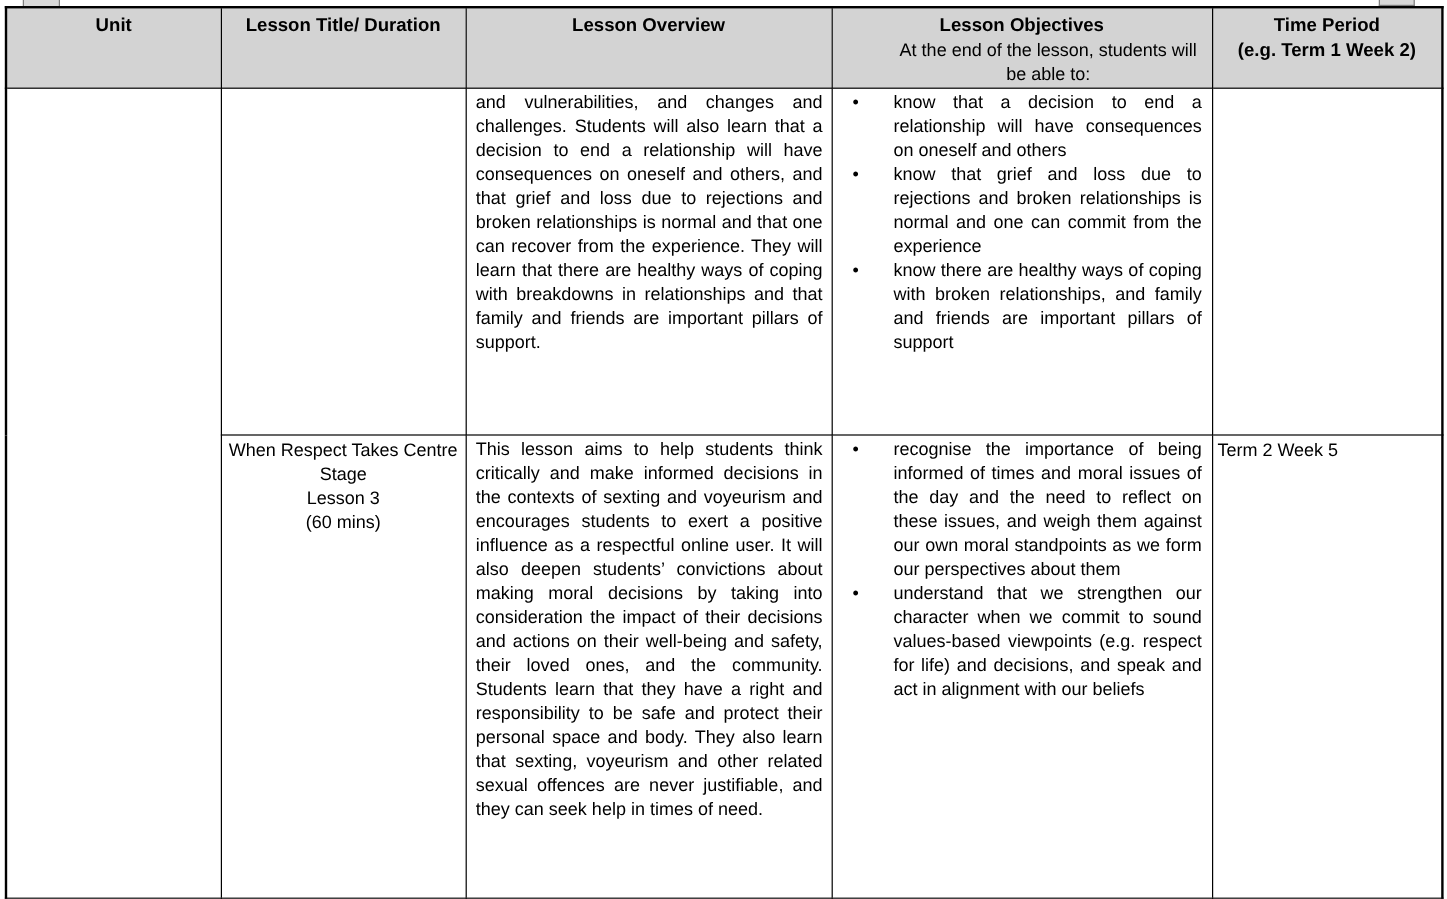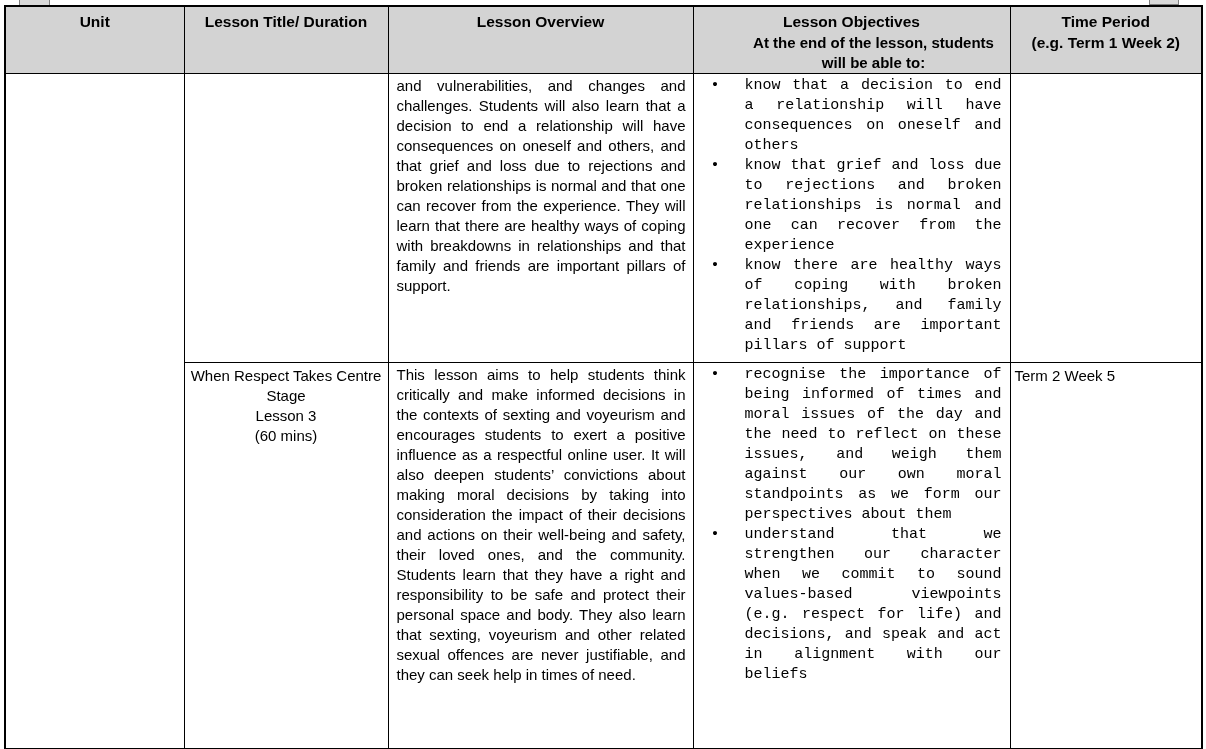--- a/index.html
+++ b/index.html
@@ -53,36 +53,35 @@
   tr.row-2 { height: 386px; }
 
   th {
     background: #d3d3d3;
     font-weight: bold;
     padding: 4px 4px 0 4px;
     font-size: 15.5px;
     line-height: 21px;
   }
   th .h-sub {
-    font-weight: bold;
+    font-weight: normal;
     font-size: 15px;
     line-height: 20px;
     margin-top: 1px;
     margin-left: 44px;
   }
 
   td.cell-overview {
     padding: 2px 7px 2px 8px;
     text-align: justify;
     margin-left: 36px;
   }
   td.cell-objectives { padding: 2px 8px 2px 0; }
   td.cell-objectives ul {
     list-style: none;
-    font-family: Liberation Mono, monospace;
   }
   td.cell-objectives li {
     position: relative;
     padding-left: 51px;
     text-align: justify;
   }
   td.cell-objectives li::before {
     content: "\2022";
     position: absolute;
     left: 17px;
@@ -140,21 +139,21 @@
         </td>
         <td class="cell-title">
           <div></div>
         </td>
         <td class="cell-overview">
           <p>and vulnerabilities, and changes and challenges. Students will also learn that a decision to end a relationship will have consequences on oneself and others, and that grief and loss due to rejections and broken relationships is normal and that one can recover from the experience. They will learn that there are healthy ways of coping with breakdowns in relationships and that family and friends are important pillars of support.</p>
         </td>
         <td class="cell-objectives">
           <ul>
             <li>know that a decision to end a relationship will have consequences on oneself and others</li>
-            <li>know that grief and loss due to rejections and broken relationships is normal and one can recover from the experience</li>
+            <li>know that grief and loss due to rejections and broken relationships is normal and one can commit from the experience</li>
             <li>know there are healthy ways of coping with broken relationships, and family and friends are important pillars of support</li>
           </ul>
         </td>
         <td class="cell-period">
           <div></div>
         </td>
       </tr>
       <tr class="row-2">
         <td class="cell-title">
           <div>When Respect Takes Centre Stage</div>

